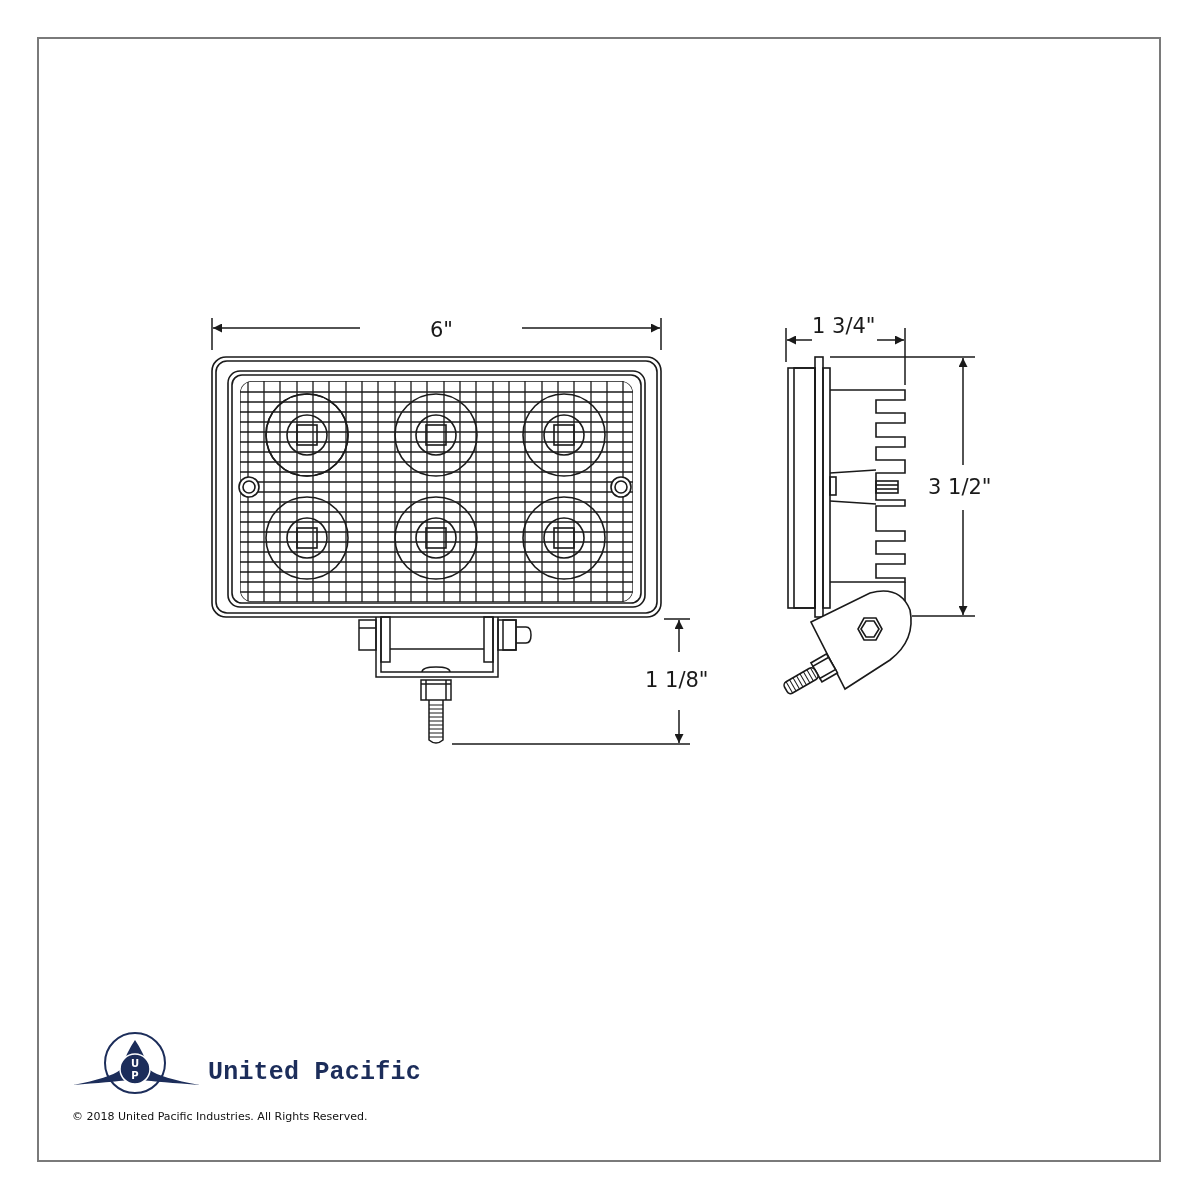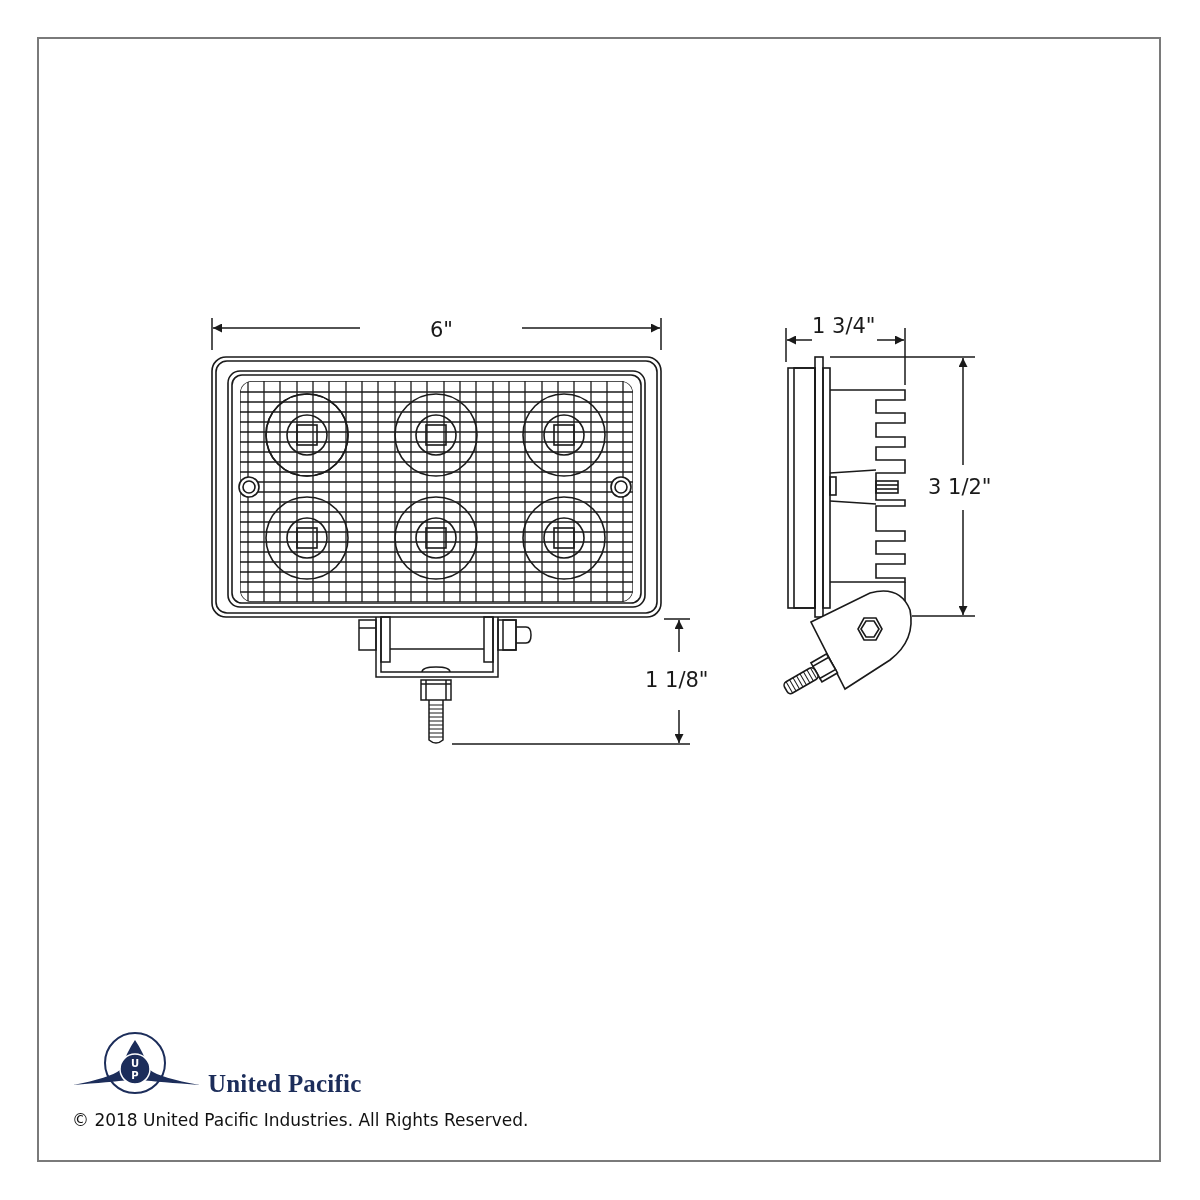--- a/index.html
+++ b/index.html
@@ -1,21 +1,21 @@
 <!DOCTYPE html>
 <html><head>
   <meta charset="utf-8">
   <style>
     html, body { margin: 0; padding: 0; background: #ffffff; }
     body { width: 1200px; height: 1200px; position: relative; overflow: hidden; font-family: "DejaVu Sans", sans-serif; }
     .frame { position: absolute; left: 37px; top: 37px; width: 1124px; height: 1125px; border: 2px solid #7a7a7a; box-sizing: border-box; }
     svg.drawing { position: absolute; left: 0; top: 0; }
     .dim-label { position: absolute; font-family: "DejaVu Sans", sans-serif; font-size: 21px; color: #1a1a1a; white-space: nowrap; line-height: 1; }
-    .brand { position: absolute; left: 208px; top: 1058px; font-family: Liberation Serif, serif; font-weight: bold; font-size: 25px; color: #1c2d5a; letter-spacing: 0.2px; margin-top: 12px; }
-    .copyright { position: absolute; left: 72px; top: 1110px; font-family: "DejaVu Sans", sans-serif; font-size: 17px; color: #111111; }
+    .brand { position: absolute; left: 208px; top: 1058px; font-family: Liberation Mono, monospace; font-weight: bold; font-size: 25px; color: #1c2d5a; letter-spacing: 0.2px; }
+    .copyright { position: absolute; left: 72px; top: 1110px; font-family: "DejaVu Sans", sans-serif; font-size: 11px; color: #111111; }
   </style>
 </head>
 <body>
 
 <div class="frame"></div>
 
 <svg class="drawing" width="1200" height="1200" viewBox="0 0 1200 1200">
   <defs>
     <marker id="arr" viewBox="0 0 10 10" refX="10" refY="5" markerWidth="9" markerHeight="9" orient="auto-start-reverse" markerUnits="userSpaceOnUse">
       <path d="M0,0 L10,5 L0,10 z" fill="#1a1a1a"></path>

